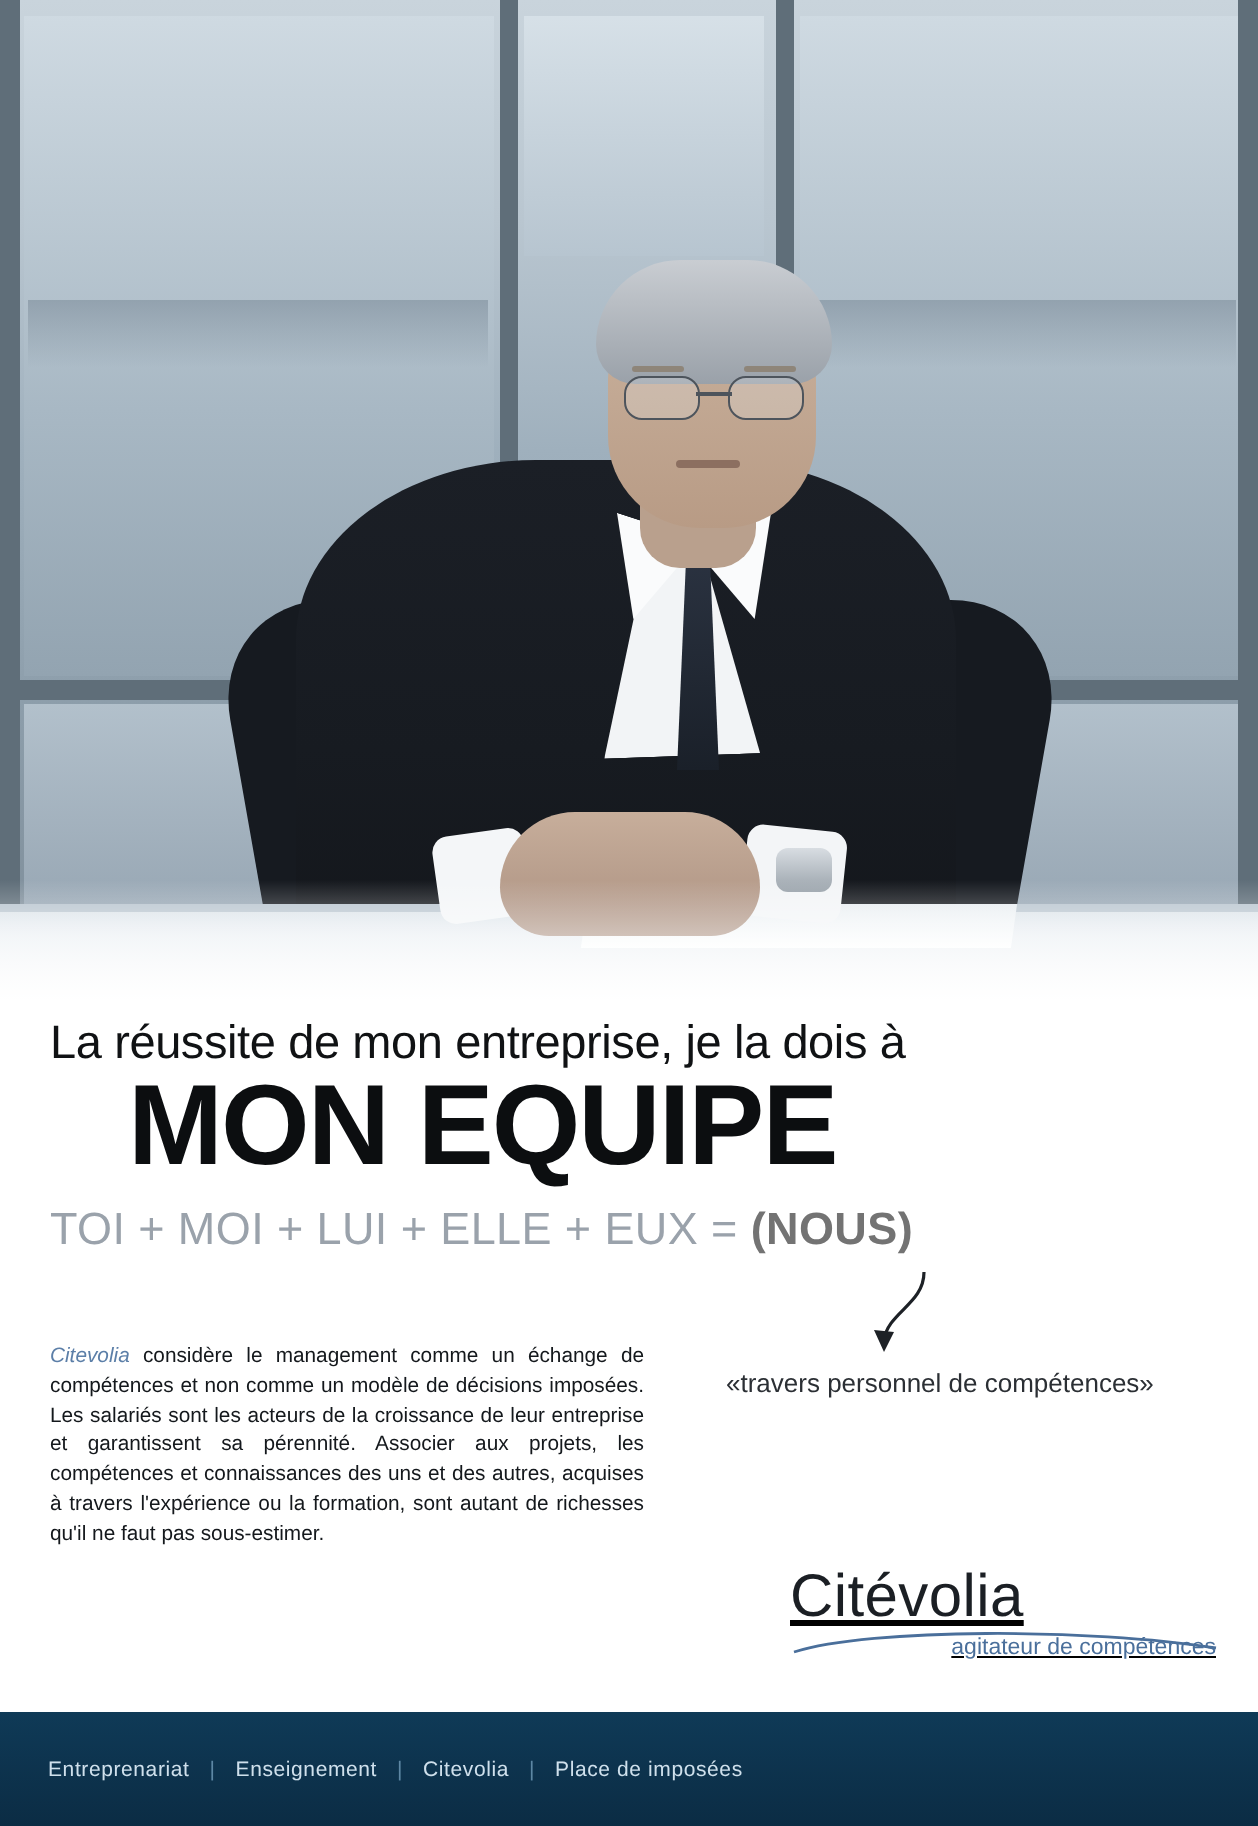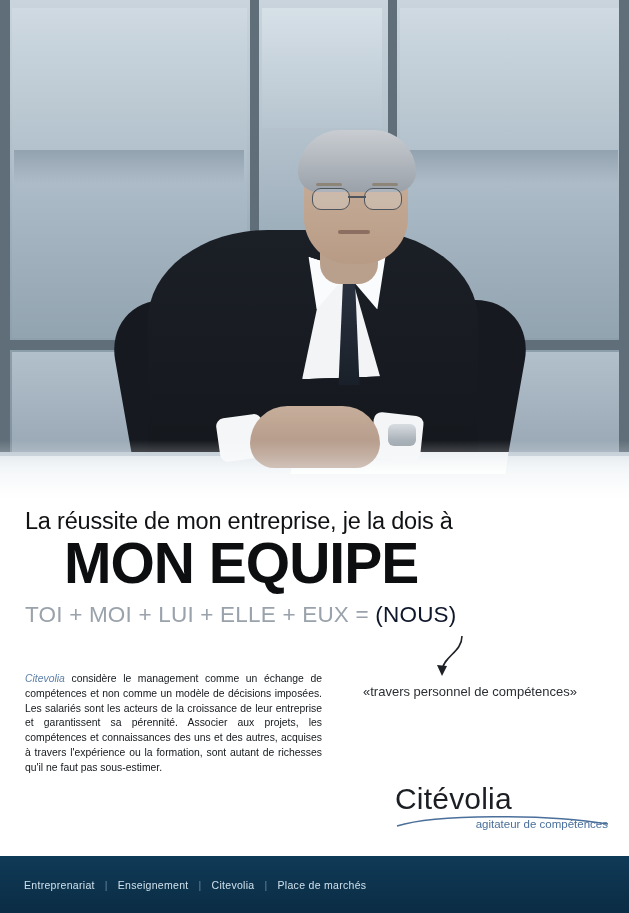--- a/index.html
+++ b/index.html
@@ -183,41 +183,41 @@
   }
   .headline-2 {
     position: absolute; left: 22px; top: 534px;
     font-size: 57px; font-weight: bold; color: #0c0e10;
     letter-spacing: -1px; line-height: 1.05; margin-left: 42px;
   }
   .equation {
     position: absolute; left: 25px; top: 602px;
     font-size: 22.5px; color: #9aa2ab; letter-spacing: .2px;
   }
-  .equation .nous { color: #0f172a; font-weight: normal; }
+  .equation .nous { color: #737373; font-weight: bold; }
 
   
   .arrow-wrap { position: absolute; left: 432px; top: 634px; width: 40px; height: 44px; }
 
   .pronom {
     position: absolute; left: 363px; top: 684px;
     font-size: 13px; color: #2b2f34;
   }
 
   
   .body-copy {
     position: absolute; left: 25px; top: 672px; width: 297px;
     font-size: 10.4px; line-height: 1.42; color: #14181c;
     text-align: justify;
   }
   .body-copy .brand { color: #5c7fa8; font-style: italic; }
 
   
   .logo {
-    position: absolute; left: 395px; top: 782px; width: 215px; text-align: left;
+    position: absolute; left: 395px; top: 782px; width: 215px; text-align: left; text-decoration: underline;
   }
   .logo-name {
     font-size: 30px; color: #1b1f24; letter-spacing: .2px;
   }
   .logo-tag {
     margin-top: 2px; font-size: 11.5px; color: #4a6f9b; text-align: right; padding-right: 2px;
   }
   .logo-swoosh { position: absolute; left: 0; top: 34px; }
 
   
@@ -321,17 +321,17 @@
   </div>
 
   <div class="footer">
     <div class="footer-inner">
       <span class="footer-item">Entreprenariat</span>
       <span class="footer-sep">|</span>
       <span class="footer-item">Enseignement</span>
       <span class="footer-sep">|</span>
       <span class="footer-item">Citevolia</span>
       <span class="footer-sep">|</span>
-      <span class="footer-item">Place de marchés</span>
+      <span class="footer-item">Place de imposées</span>
     </div>
   </div>
 
 </div>
 
 </body></html>

